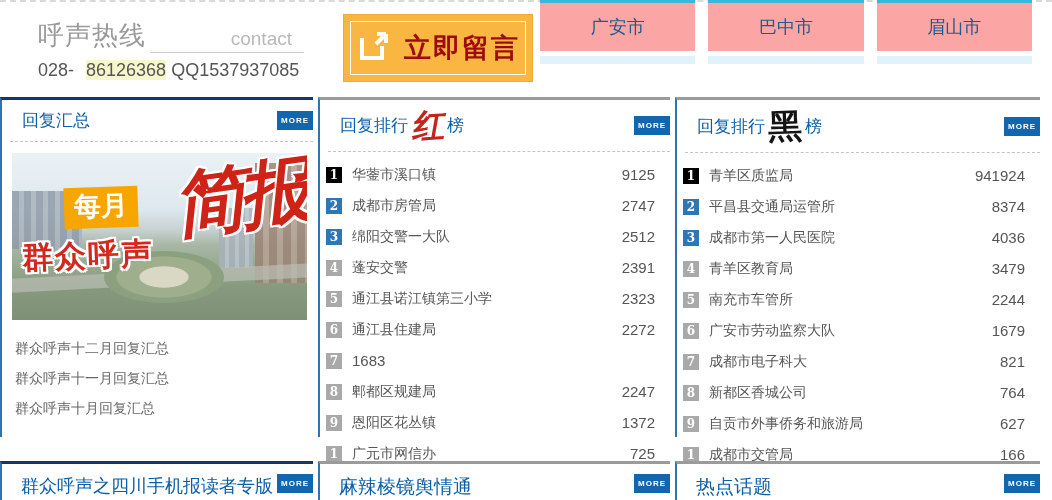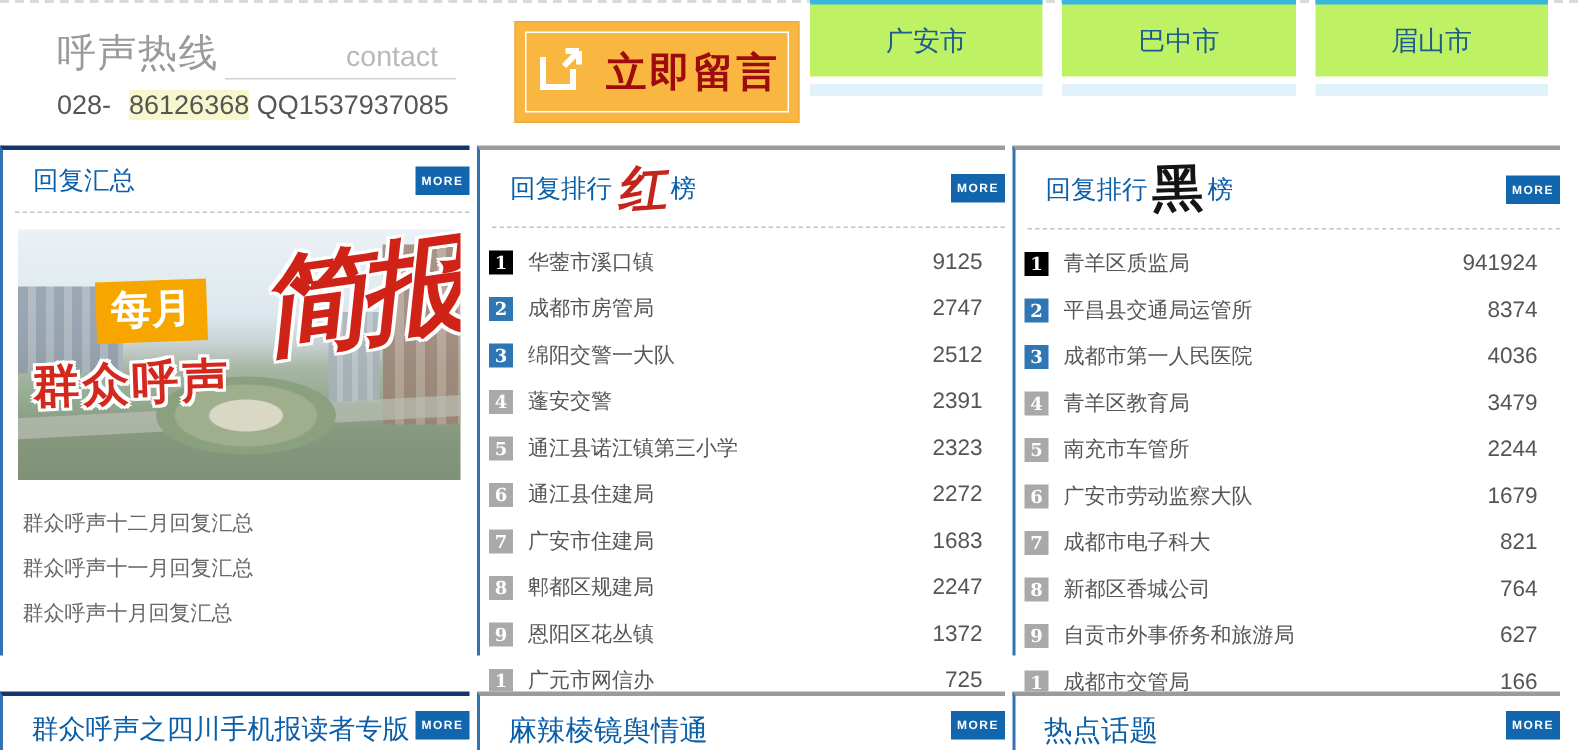--- a/index.html
+++ b/index.html
@@ -19,21 +19,21 @@
   
   .cta { position:absolute; left:343px; top:14px; width:190px; height:68px;
          background:#f9b640; border:1px solid #efa93c; padding:6px; cursor:pointer; }
   .cta-inner { width:100%; height:100%; border:1px solid #fff; display:flex;
                align-items:center; justify-content:center; gap:12px; }
   .cta-label { font-size:27px; font-weight:bold; color:#9e0b0f; letter-spacing:2px; }
 
   
   .tabs { position:absolute; left:540px; top:0; width:492px; display:flex; gap:13px; }
   .tab { flex:1; }
-  .tab-box { height:51px; background:#bef264; border-top:3px solid #38b7da;
+  .tab-box { height:51px; background:#fca5a5; border-top:3px solid #38b7da;
              display:flex; align-items:center; justify-content:center;
              font-size:18px; color:#1d5c8d; cursor:pointer; }
   .tab-strip { height:8px; background:#e2f2fb; margin-top:5px; }
 
   
   .col { position:absolute; top:97px; height:340px; border-top:3px solid #9b9b9b;
          border-left:2px solid #3173b0; background:#fff; }
   .col-left  { left:0;   width:313px; border-top-color:#16356d; }
   .col-mid   { left:318px; width:352px; }
   .col-right { left:675px; width:365px; }
@@ -212,21 +212,20 @@
         </div>
 
         <div class="rank-row">
           <span class="rank-badge rank-gray">6</span>
           <span class="rank-name">通江县住建局</span>
           <span class="rank-count">2272</span>
         </div>
 
         <div class="rank-row">
           <span class="rank-badge rank-gray">7</span>
-          <span class="rank-name">广安市住建局</span>
           <span class="rank-count">1683</span>
         </div>
 
         <div class="rank-row">
           <span class="rank-badge rank-gray">8</span>
           <span class="rank-name">郫都区规建局</span>
           <span class="rank-count">2247</span>
         </div>
 
         <div class="rank-row">

